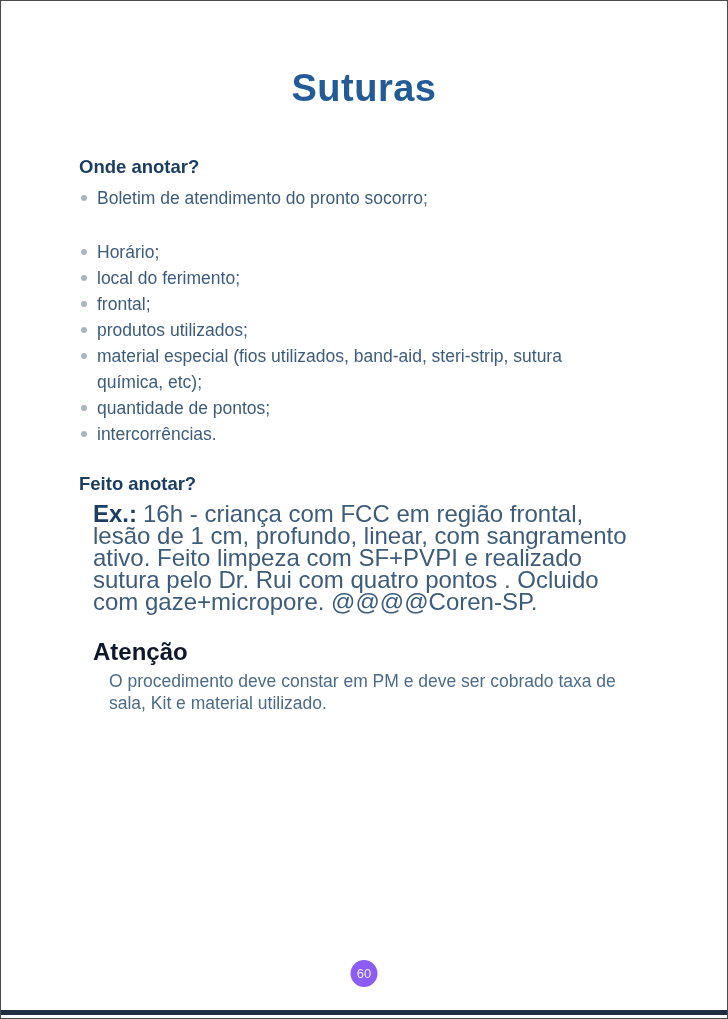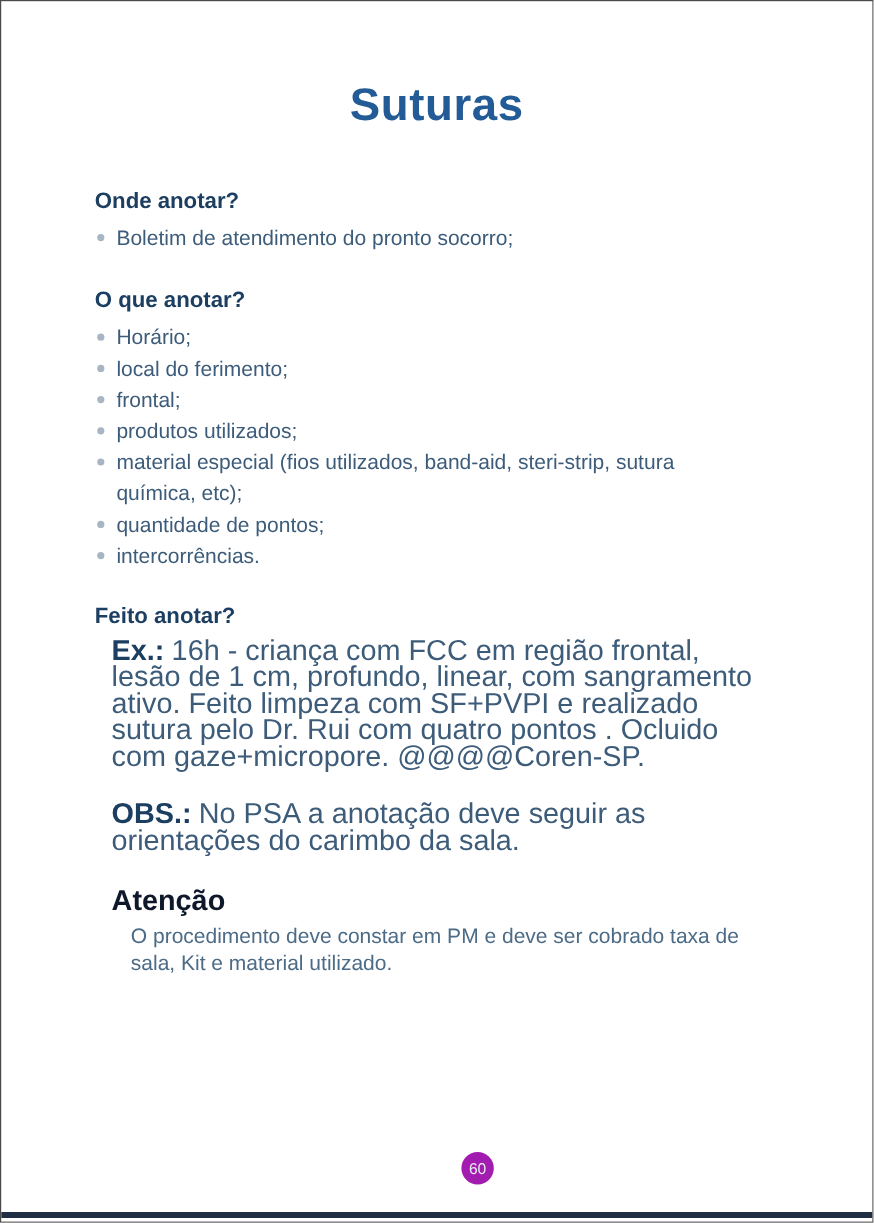--- a/index.html
+++ b/index.html
@@ -79,24 +79,24 @@
     font-size:17.5px;
     line-height:22px;
     color:#4c6b86;
   }
   .page-badge{
     position:absolute;
     left:50%; bottom:31px;
     transform:translateX(-50%);
     width:27px; height:27px;
     border-radius:50%;
-    background:#a21caf;
+    background:#8b5cf6;
     color:#e9eef4;
     font-size:13px;
-    display:flex;align-items:center;justify-content:center;margin-left:34px;
+    display:flex;align-items:center;justify-content:center;
   }
   .footer-bar{
     position:absolute;
     left:0; right:0; bottom:3px;
     height:5px;
     background:#202e44;
   }
 </style>
 </head>
 <body>
@@ -108,36 +108,34 @@
   <div class="content">
 
     <section class="sec-onde">
       <h2 class="sec-heading">Onde anotar?</h2>
       <ul class="bullets">
         <li>Boletim de atendimento do pronto socorro;</li>
       </ul>
     </section>
 
     <section class="sec-oque">
-      <h2 class="sec-heading">O que anotar?</h2>
       <ul class="bullets">
         <li>Horário;</li>
         <li>local do ferimento;</li>
         <li>frontal;</li>
         <li>produtos utilizados;</li>
         <li>material especial (fios utilizados, band-aid, steri-strip, sutura química, etc);</li>
         <li>quantidade de pontos;</li>
         <li>intercorrências.</li>
       </ul>
     </section>
 
     <section class="sec-como">
       <h2 class="sec-heading">Feito anotar?</h2>
       <p class="para example"><span class="label">Ex.:</span><span>16h - criança com FCC em região frontal, lesão de 1 cm, profundo, linear, com sangramento ativo. Feito limpeza com SF+PVPI e realizado sutura pelo Dr. Rui com quatro pontos . Ocluido com gaze+micropore. @@@@Coren-SP.</span></p>
-      <p class="para obs"><span class="label">OBS.:</span><span>No PSA a anotação deve seguir as orientações do carimbo da sala.</span></p>
     </section>
 
     <section class="atencao">
       <h3>Atenção</h3>
       <p>O procedimento deve constar em PM e deve ser cobrado taxa de sala, Kit e material utilizado.</p>
     </section>
 
   </div>
 
   <div class="page-badge">

